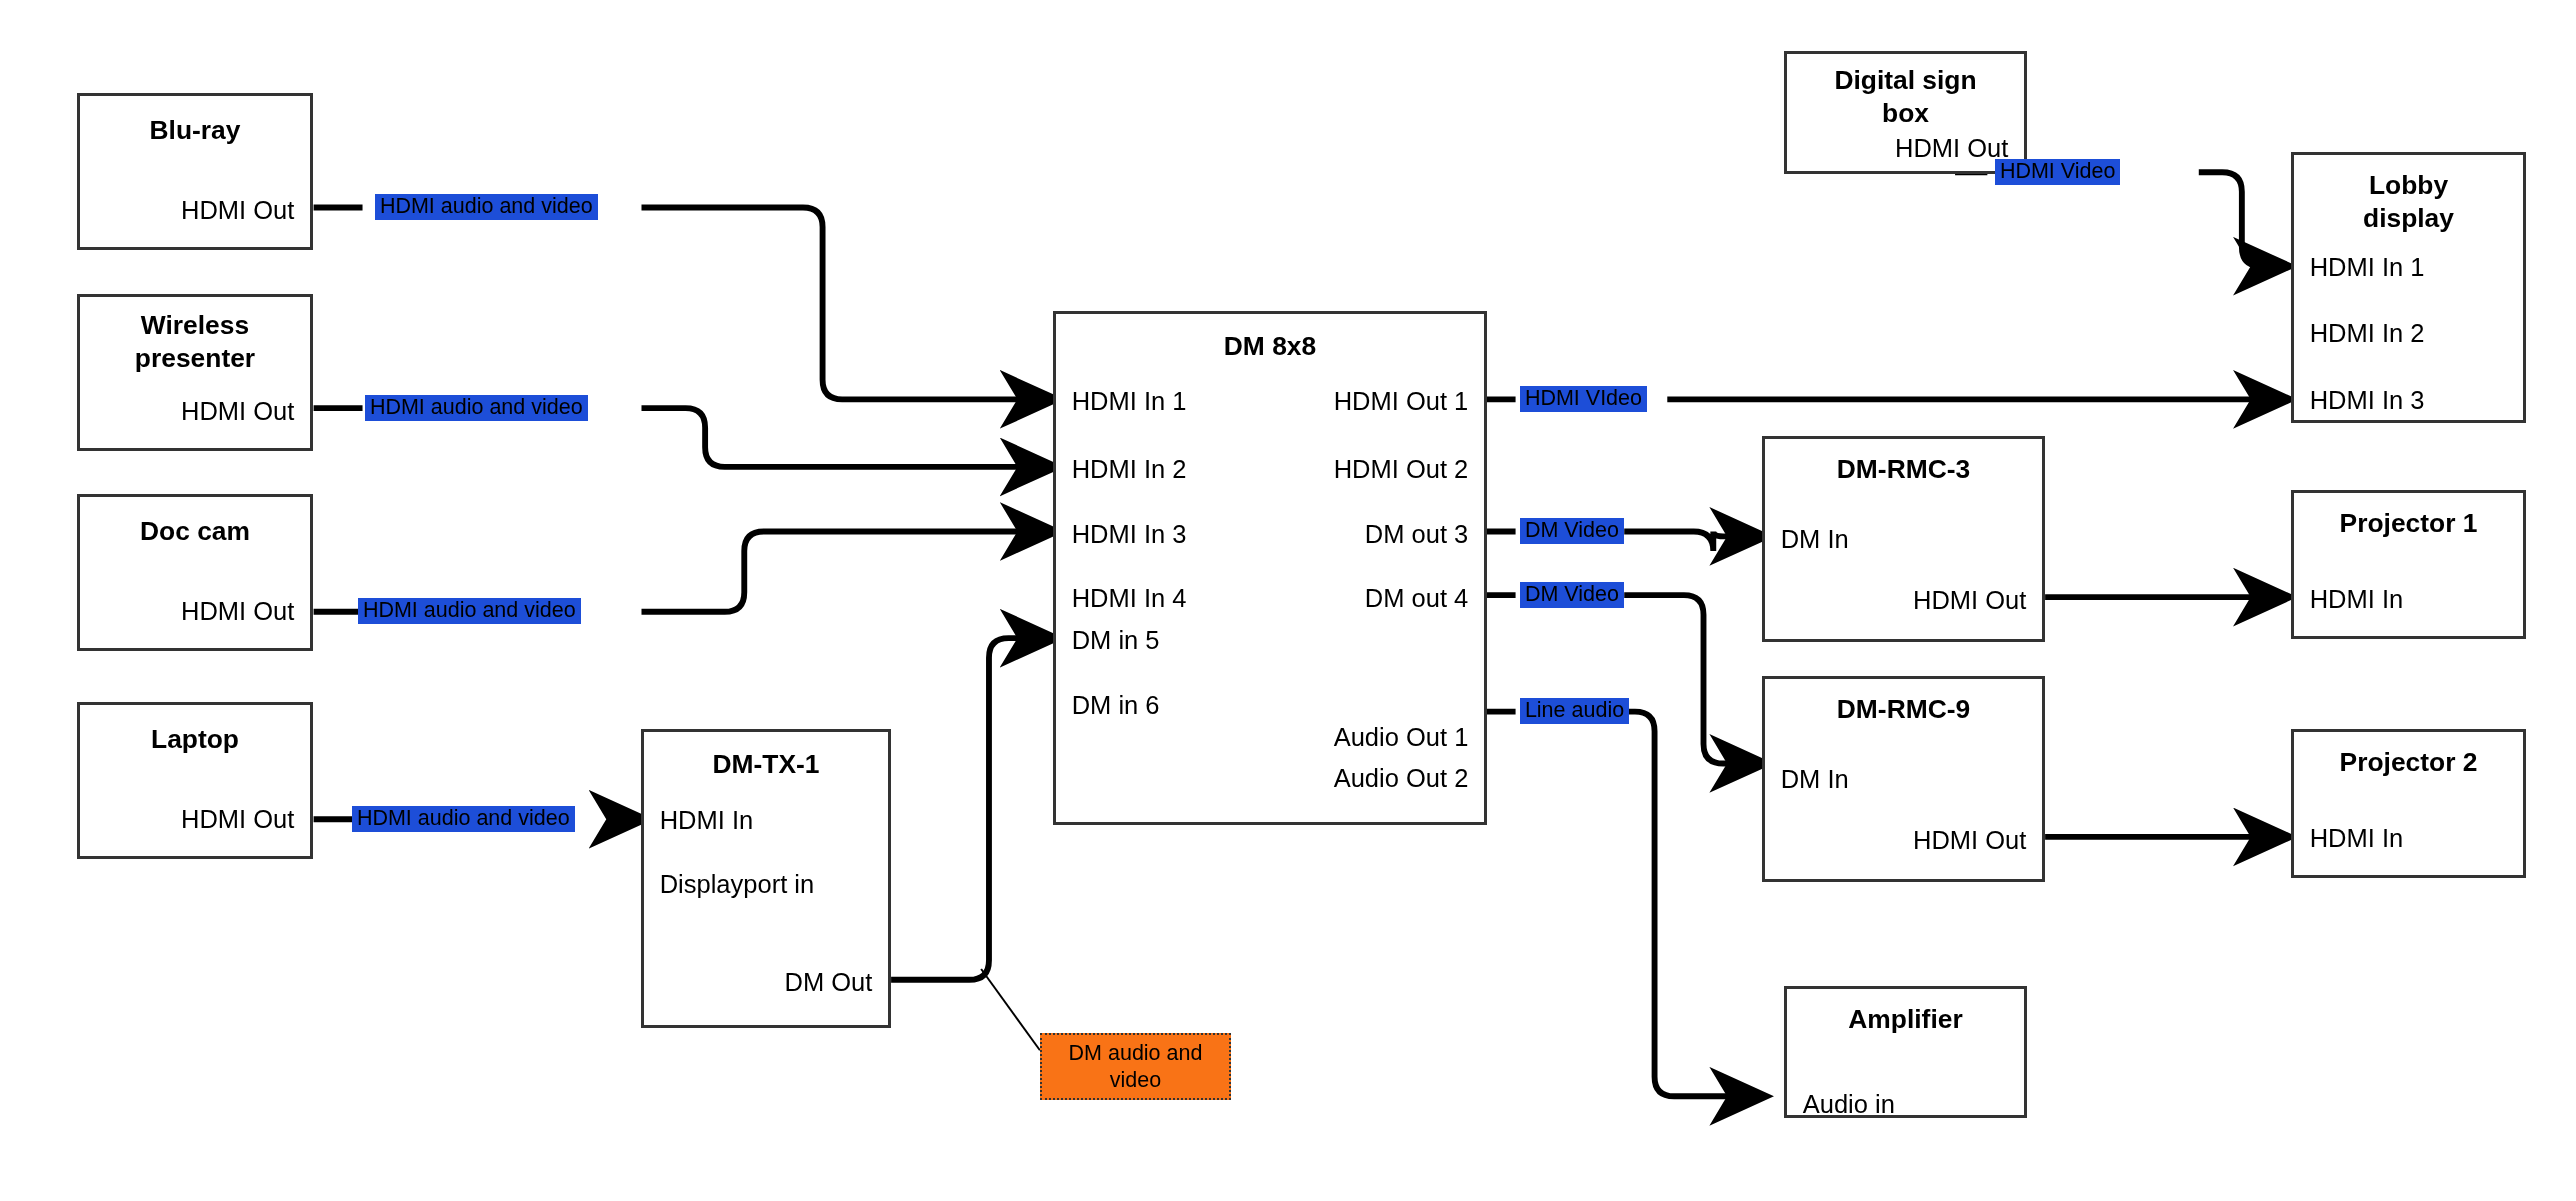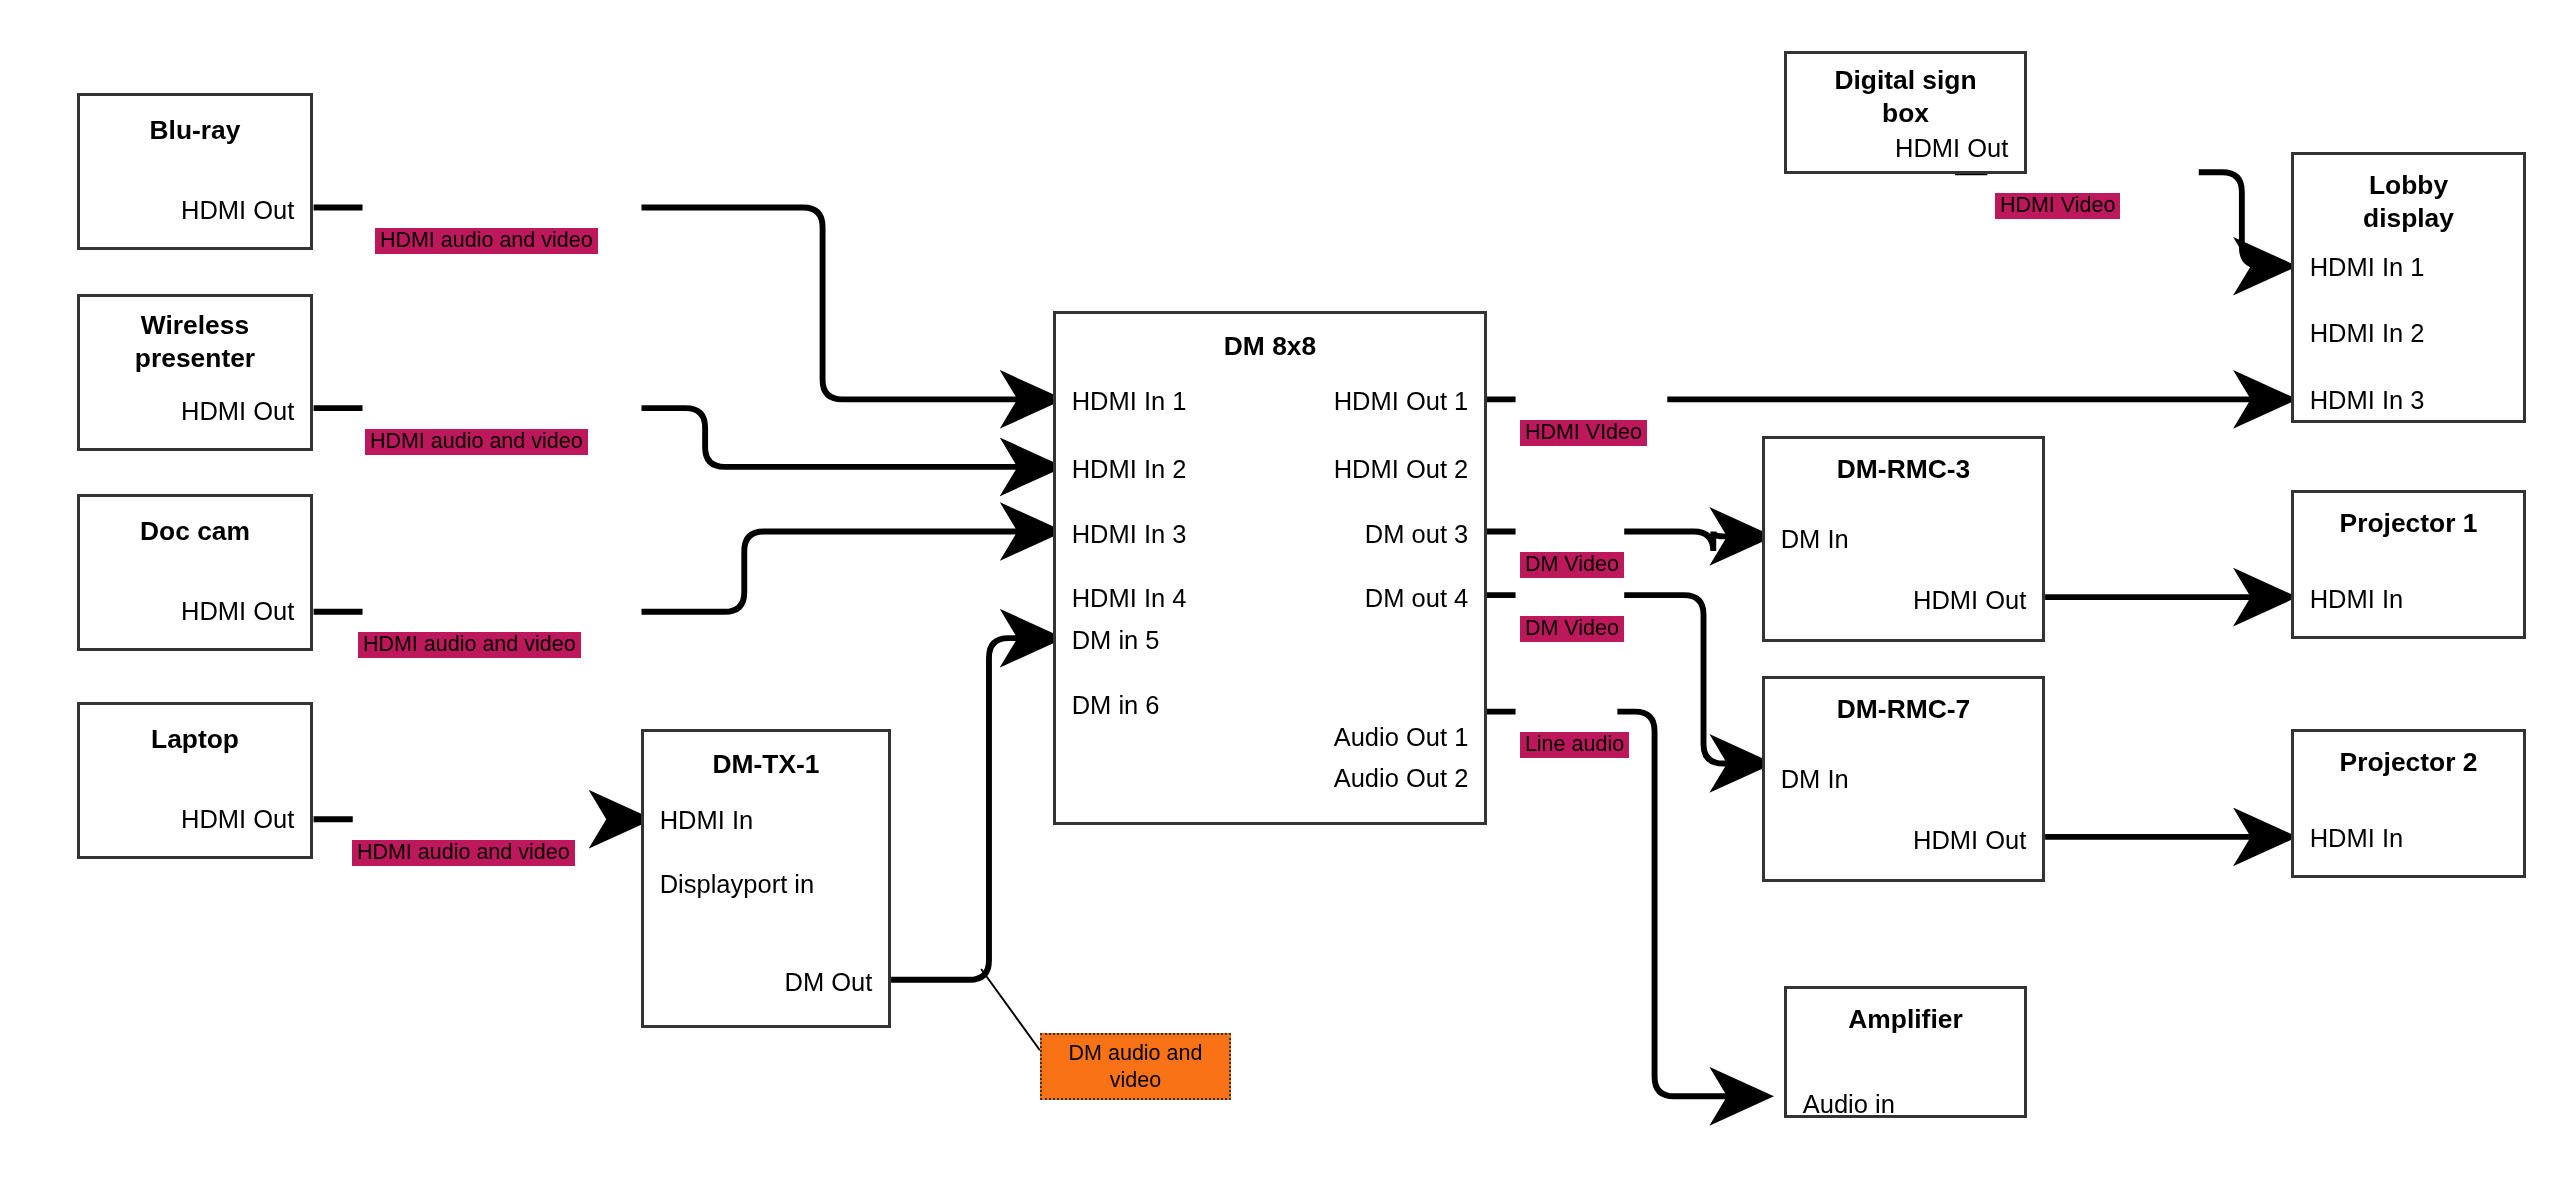--- a/index.html
+++ b/index.html
@@ -56,25 +56,24 @@
   }
   .port.right {
     right: 15.7px;
     text-align: center;
   }
   .edge-label {
     position: absolute;
     font-size: 21.5px;
     line-height: 25.5px;
     color: #000000;
-    background: #be185d;
+    background: #1d4ed8;
     white-space: nowrap;
     padding: 0 4.9px;
     z-index: 8;
-    margin-top: 34px;
   }
   .callout {
     position: absolute;
     box-sizing: border-box;
     border: 2px dotted #333333;
     background: #f97316;
     text-align: center;
     font-size: 21.5px;
     line-height: 26.4px;
     color: #000000;
@@ -183,21 +182,21 @@
     <div class="port left" style="top:231px;">HDMI In 3</div>
   </div>
 
   <div class="node" style="left:1762px; top:436px; width:283px; height:206px;">
     <div class="node-title" style="top:13.7px;">DM-RMC-3</div>
     <div class="port left" style="top:86px;">DM In</div>
     <div class="port right" style="top:147px;">HDMI Out</div>
   </div>
 
   <div class="node" style="left:1762px; top:676px; width:283px; height:206px;">
-    <div class="node-title" style="top:13.7px;">DM-RMC-7</div>
+    <div class="node-title" style="top:13.7px;">DM-RMC-9</div>
     <div class="port left" style="top:86px;">DM In</div>
     <div class="port right" style="top:147px;">HDMI Out</div>
   </div>
 
   <div class="node" style="left:2291px; top:490px; width:235px; height:149px;">
     <div class="node-title" style="top:13.7px;">Projector 1</div>
     <div class="port left" style="top:92px;">HDMI In</div>
   </div>
 
   <div class="node" style="left:2291px; top:729px; width:235px; height:149px;">

